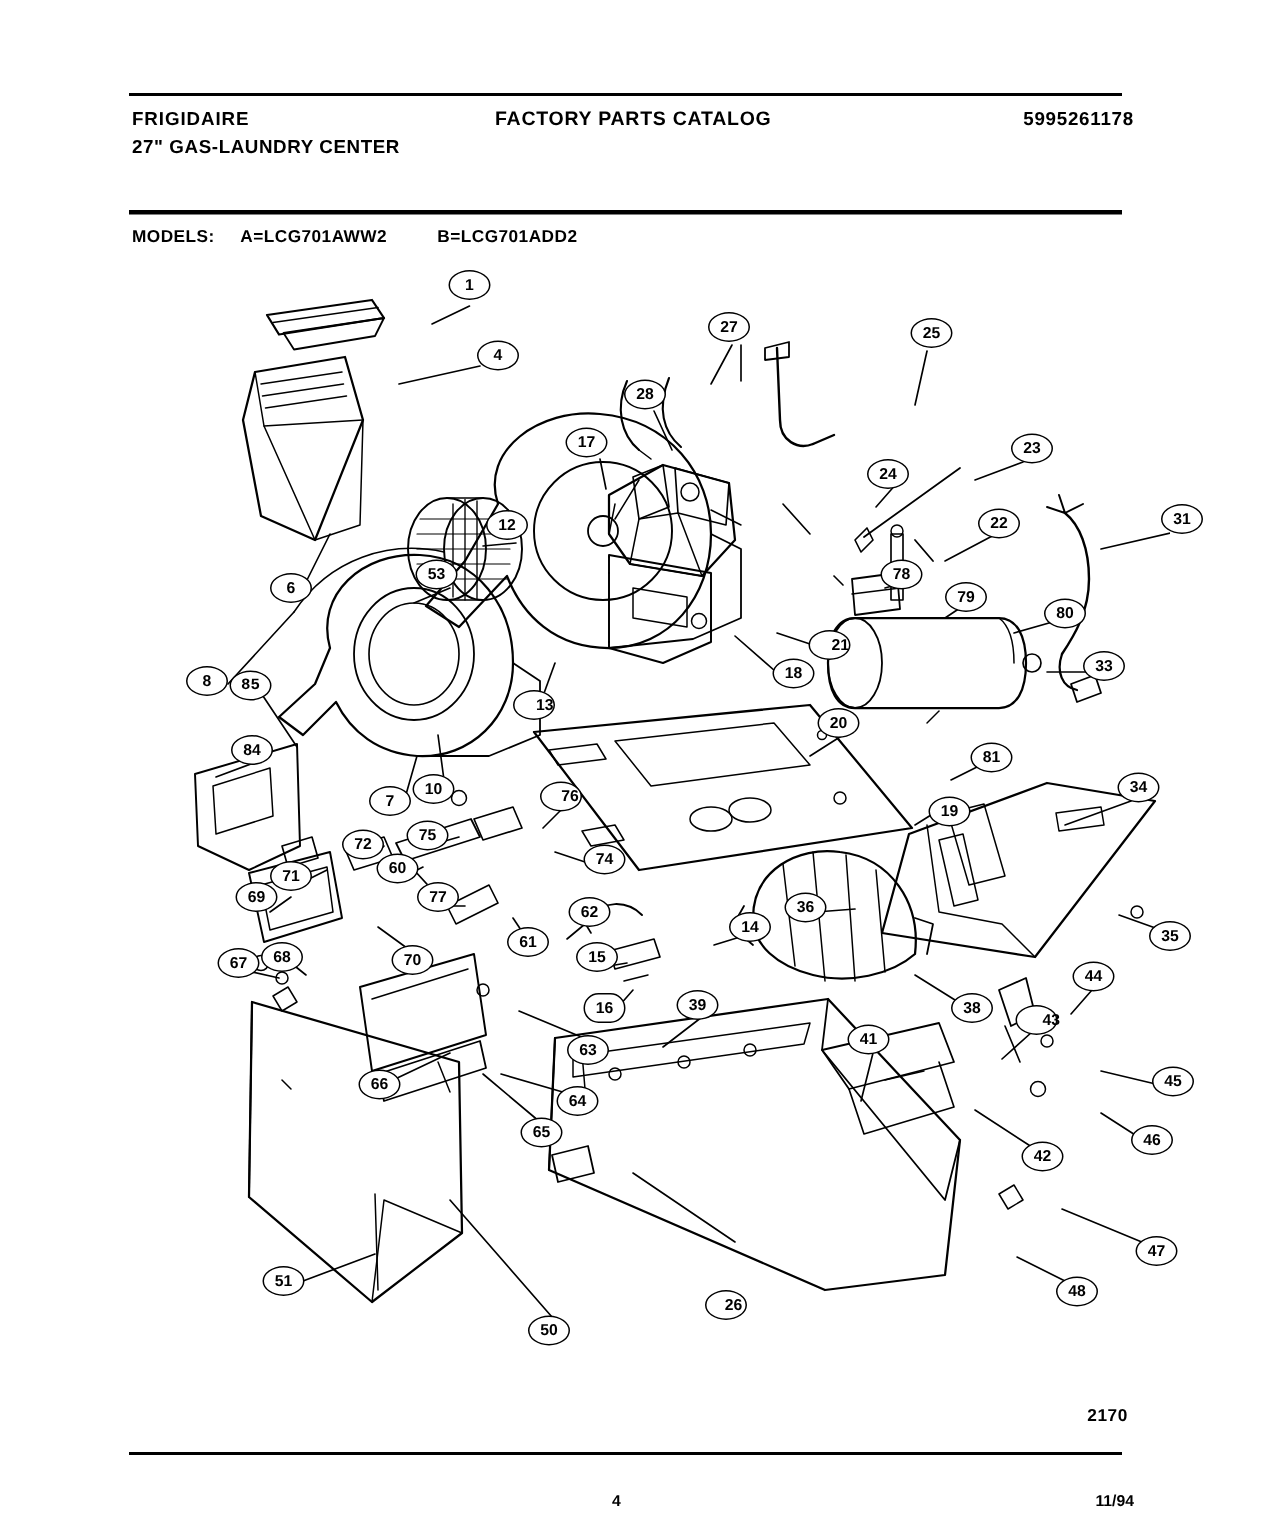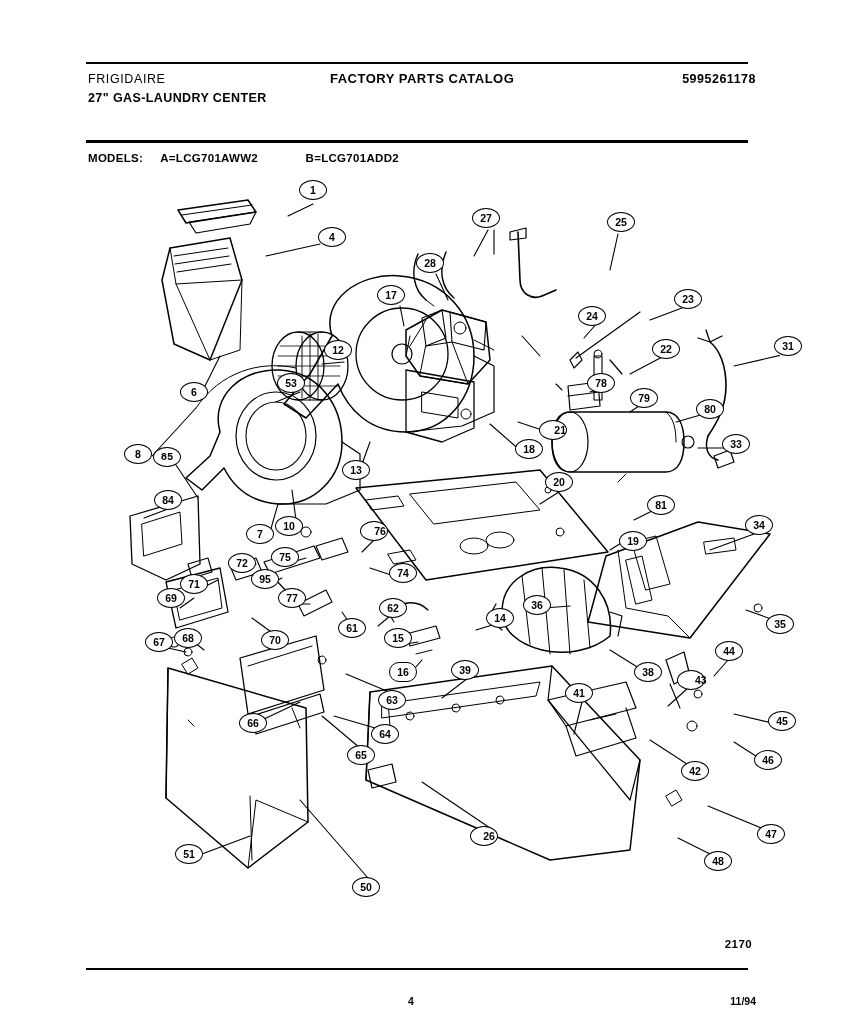--- a/index.html
+++ b/index.html
@@ -31,21 +31,21 @@
     background: #000;
   }
   .hdr-rule.top { top: 62px; }
   .hdr-rule.bottom { top: 140px; height: 3px; }
 
   .brand {
     position: absolute;
     left: 88px;
     top: 72px;
     font-size: 12.5px;
-    font-weight: normal;
+    font-weight: bold;
     letter-spacing: 0.6px;
   }
   .model-line {
     position: absolute;
     left: 88px;
     top: 91px;
     font-size: 12.5px;
     font-weight: bold;
     letter-spacing: 0.4px;
   }
@@ -67,21 +67,21 @@
   }
   .models-row {
     position: absolute;
     left: 88px;
     top: 152px;
     font-size: 11.5px;
     font-weight: bold;
     letter-spacing: 0.3px;
   }
   .models-row .m-label { margin-right: 14px; }
-  .models-row .m-a { margin-right: 44px; }
+  .models-row .m-a { margin-right: 30px; }
 
   
   .ftr-rule {
     position: absolute;
     left: 86px;
     top: 968px;
     width: 662px;
     height: 2px;
     background: #000;
   }
@@ -414,34 +414,34 @@
     </svg>
 
     <div id="callout-layer">
         <div class="callout" style="left: 229px; top: 20px;">1</div>
         <div class="callout" style="left: 248px; top: 67px;">4</div>
         <div class="callout" style="left: 110px; top: 222px;">6</div>
         <div class="callout" style="left: 176px; top: 364px;">7</div>
         <div class="callout" style="left: 54px; top: 284px;">8</div>
         <div class="callout" style="left: 205px; top: 356px;">10</div>
         <div class="callout" style="left: 254px; top: 180px;">12</div>
-        <div class="callout" style="left: 272px; top: 300px;">13</div>
+        <div class="callout" style="left: 272px; top: 300px; text-align: right;">13</div>
         <div class="callout" style="left: 416px; top: 448px;">14</div>
         <div class="callout" style="left: 314px; top: 468px;">15</div>
         <div class="callout" style="left: 319px; top: 502px; border-radius: 10px;">16</div>
         <div class="callout" style="left: 307px; top: 125px;">17</div>
         <div class="callout" style="left: 445px; top: 279px;">18</div>
         <div class="callout" style="left: 549px; top: 371px;">19</div>
         <div class="callout" style="left: 475px; top: 312px;">20</div>
         <div class="callout" style="left: 469px; top: 260px; text-align: right;">21</div>
         <div class="callout" style="left: 582px; top: 179px;">22</div>
         <div class="callout" style="left: 604px; top: 129px;">23</div>
         <div class="callout" style="left: 508px; top: 146px;">24</div>
         <div class="callout" style="left: 537px; top: 52px;">25</div>
-        <div class="callout" style="left: 400px; top: 666px; padding-left: 10px;">26</div>
+        <div class="callout" style="left: 400px; top: 700px; padding-left: 10px;">26</div>
         <div class="callout" style="left: 402px; top: 48px;">27</div>
         <div class="callout" style="left: 346px; top: 93px;">28</div>
         <div class="callout" style="left: 704px; top: 176px;">31</div>
         <div class="callout" style="left: 652px; top: 274px;">33</div>
         <div class="callout" style="left: 675px; top: 355px;">34</div>
         <div class="callout" style="left: 696px; top: 454px;">35</div>
         <div class="callout" style="left: 453px; top: 435px;">36</div>
         <div class="callout" style="left: 564px; top: 502px;">38</div>
         <div class="callout" style="left: 381px; top: 500px;">39</div>
         <div class="callout" style="left: 495px; top: 523px;">41</div>
@@ -460,21 +460,21 @@
         <div class="callout" style="left: 308px; top: 530px;">63</div>
         <div class="callout" style="left: 301px; top: 564px;">64</div>
         <div class="callout" style="left: 277px; top: 585px;">65</div>
         <div class="callout" style="left: 169px; top: 553px;">66</div>
         <div class="callout" style="left: 75px; top: 472px;">67</div>
         <div class="callout" style="left: 104px; top: 468px;">68</div>
         <div class="callout" style="left: 87px; top: 428px;">69</div>
         <div class="callout" style="left: 191px; top: 470px;">70</div>
         <div class="callout" style="left: 110px; top: 414px;">71</div>
         <div class="callout" style="left: 158px; top: 393px;">72</div>
-        <div class="callout" style="left: 181px; top: 409px;">95</div>
+        <div class="callout" style="left: 181px; top: 409px;">60</div>
         <div class="callout" style="left: 319px; top: 403px;">74</div>
         <div class="callout" style="left: 201px; top: 387px;">75</div>
         <div class="callout" style="left: 290px; top: 361px; padding-left: 12px;">76</div>
         <div class="callout" style="left: 208px; top: 428px;">77</div>
         <div class="callout" style="left: 517px; top: 213px;">78</div>
         <div class="callout" style="left: 560px; top: 228px;">79</div>
         <div class="callout" style="left: 626px; top: 239px;">80</div>
         <div class="callout" style="left: 577px; top: 335px;">81</div>
         <div class="callout" style="left: 84px; top: 330px;">84</div>
         <div class="callout" style="left: 83px; top: 287px; font-family: Liberation Mono, monospace;">85</div>

